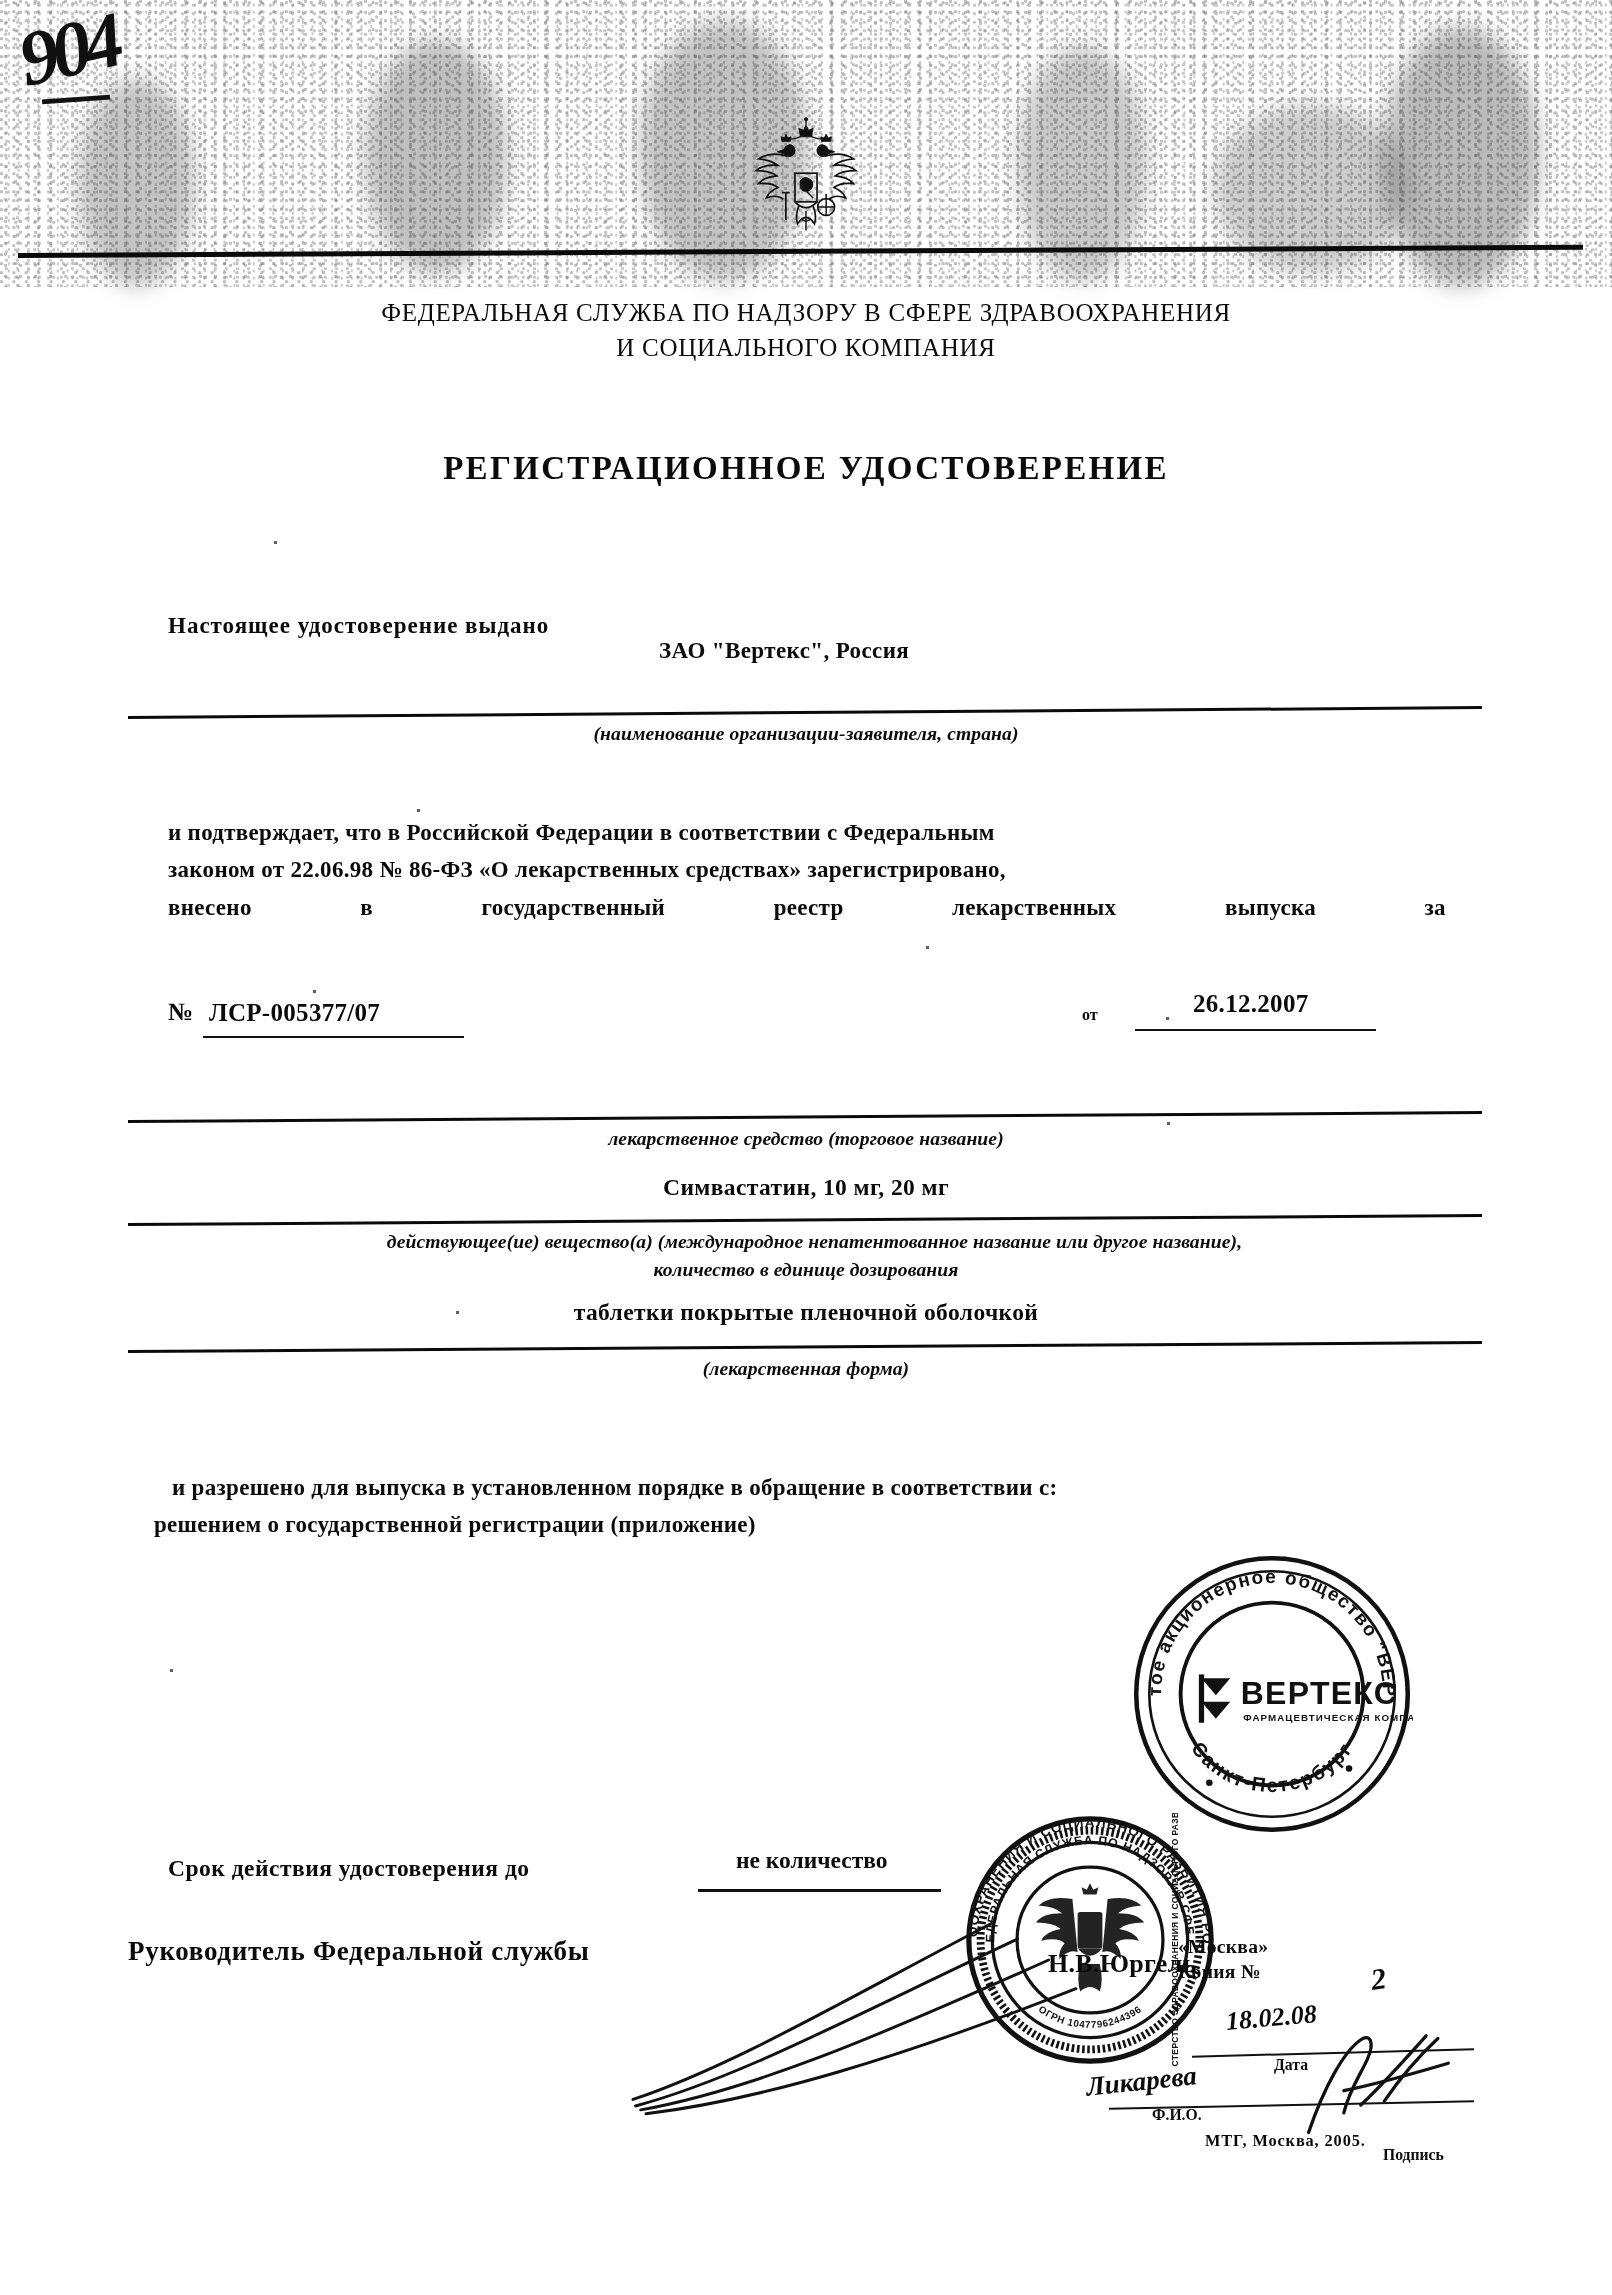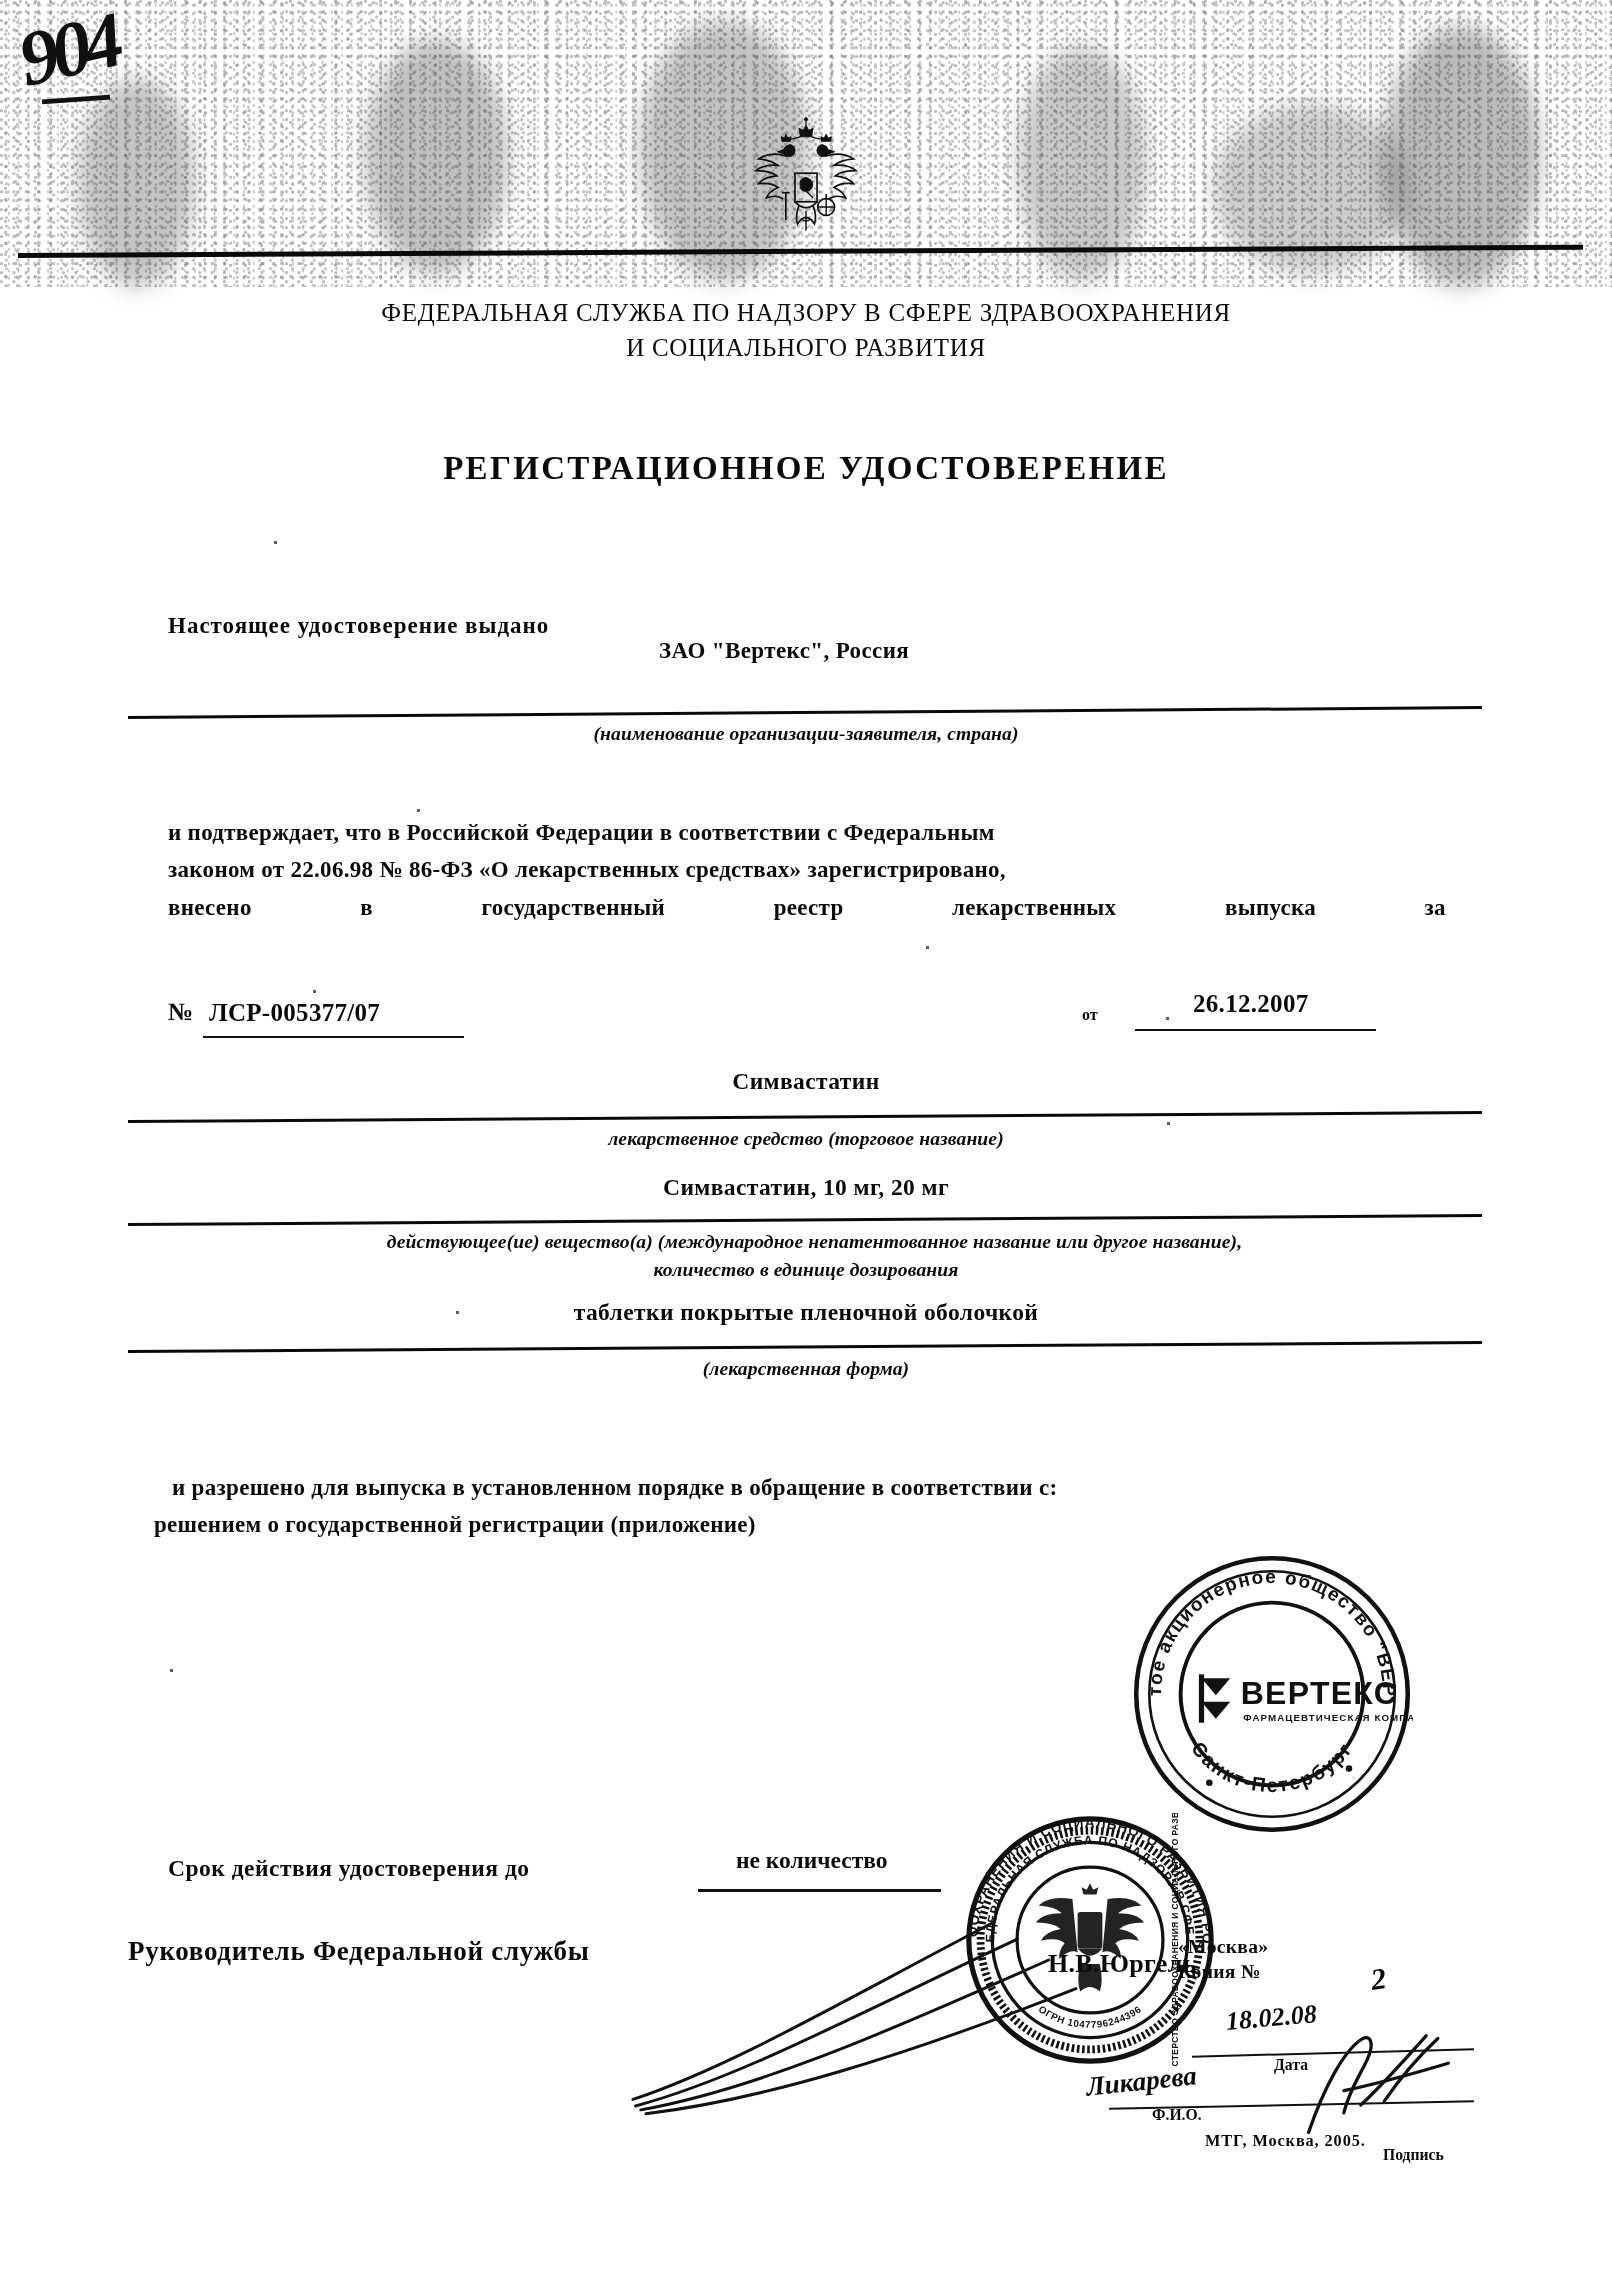--- a/index.html
+++ b/index.html
@@ -369,21 +369,21 @@
         <path d="M64 118 v42" stroke-width="2.6"></path>
         <path d="M58 118 h12" stroke-width="2.4"></path>
       </g>
     </svg>
   </div>
 
   <div class="topline"></div>
 
   <div class="org-header">
     <div>ФЕДЕРАЛЬНАЯ СЛУЖБА ПО НАДЗОРУ В СФЕРЕ ЗДРАВООХРАНЕНИЯ</div>
-    <div>И СОЦИАЛЬНОГО РАЗВИТИЯ</div>
+    <div>И СОЦИАЛЬНОГО КОМПАНИЯ</div>
   </div>
 
   <div class="doc-title">РЕГИСТРАЦИОННОЕ УДОСТОВЕРЕНИЕ</div>
 
   <div class="issued-label">Настоящее удостоверение выдано</div>
   <div class="issued-value">ЗАО "Вертекс", Россия</div>
   <div class="rule" style="left:128px; top:716px; width:1354px; transform:rotate(-0.42deg);"></div>
   <div class="caption" style="top:723px;">(наименование организации-заявителя, страна)</div>
 
   <div class="para" style="top:814px;">
@@ -401,21 +401,20 @@
   </div>
 
   <div class="regno-symbol">№</div>
   <div class="regno-value">ЛСР-005377/07</div>
   <div class="regno-rule"></div>
 
   <div class="ot-label">от</div>
   <div class="date-value">26.12.2007</div>
   <div class="date-rule"></div>
 
-  <div class="centered-value" style="top:1068px;">Симвастатин</div>
   <div class="rule" style="left:128px; top:1120px; width:1354px; transform:rotate(-0.38deg);"></div>
   <div class="caption" style="top:1128px;">лекарственное средство (торговое название)</div>
 
   <div class="centered-value" style="top:1174px;">Симвастатин, 10 мг, 20 мг</div>
   <div class="rule" style="left:128px; top:1223px; width:1354px; transform:rotate(-0.38deg);"></div>
   <div class="caption" style="top:1231px;padding-left:17px;">действующее(ие) вещество(а) (международное непатентованное название или другое название),</div>
   <div class="caption" style="top:1259px;">количество в единице дозирования</div>
 
   <div class="centered-value" style="top:1299px;">таблетки покрытые пленочной оболочкой</div>
   <div class="rule" style="left:128px; top:1350px; width:1354px; transform:rotate(-0.38deg);"></div>

